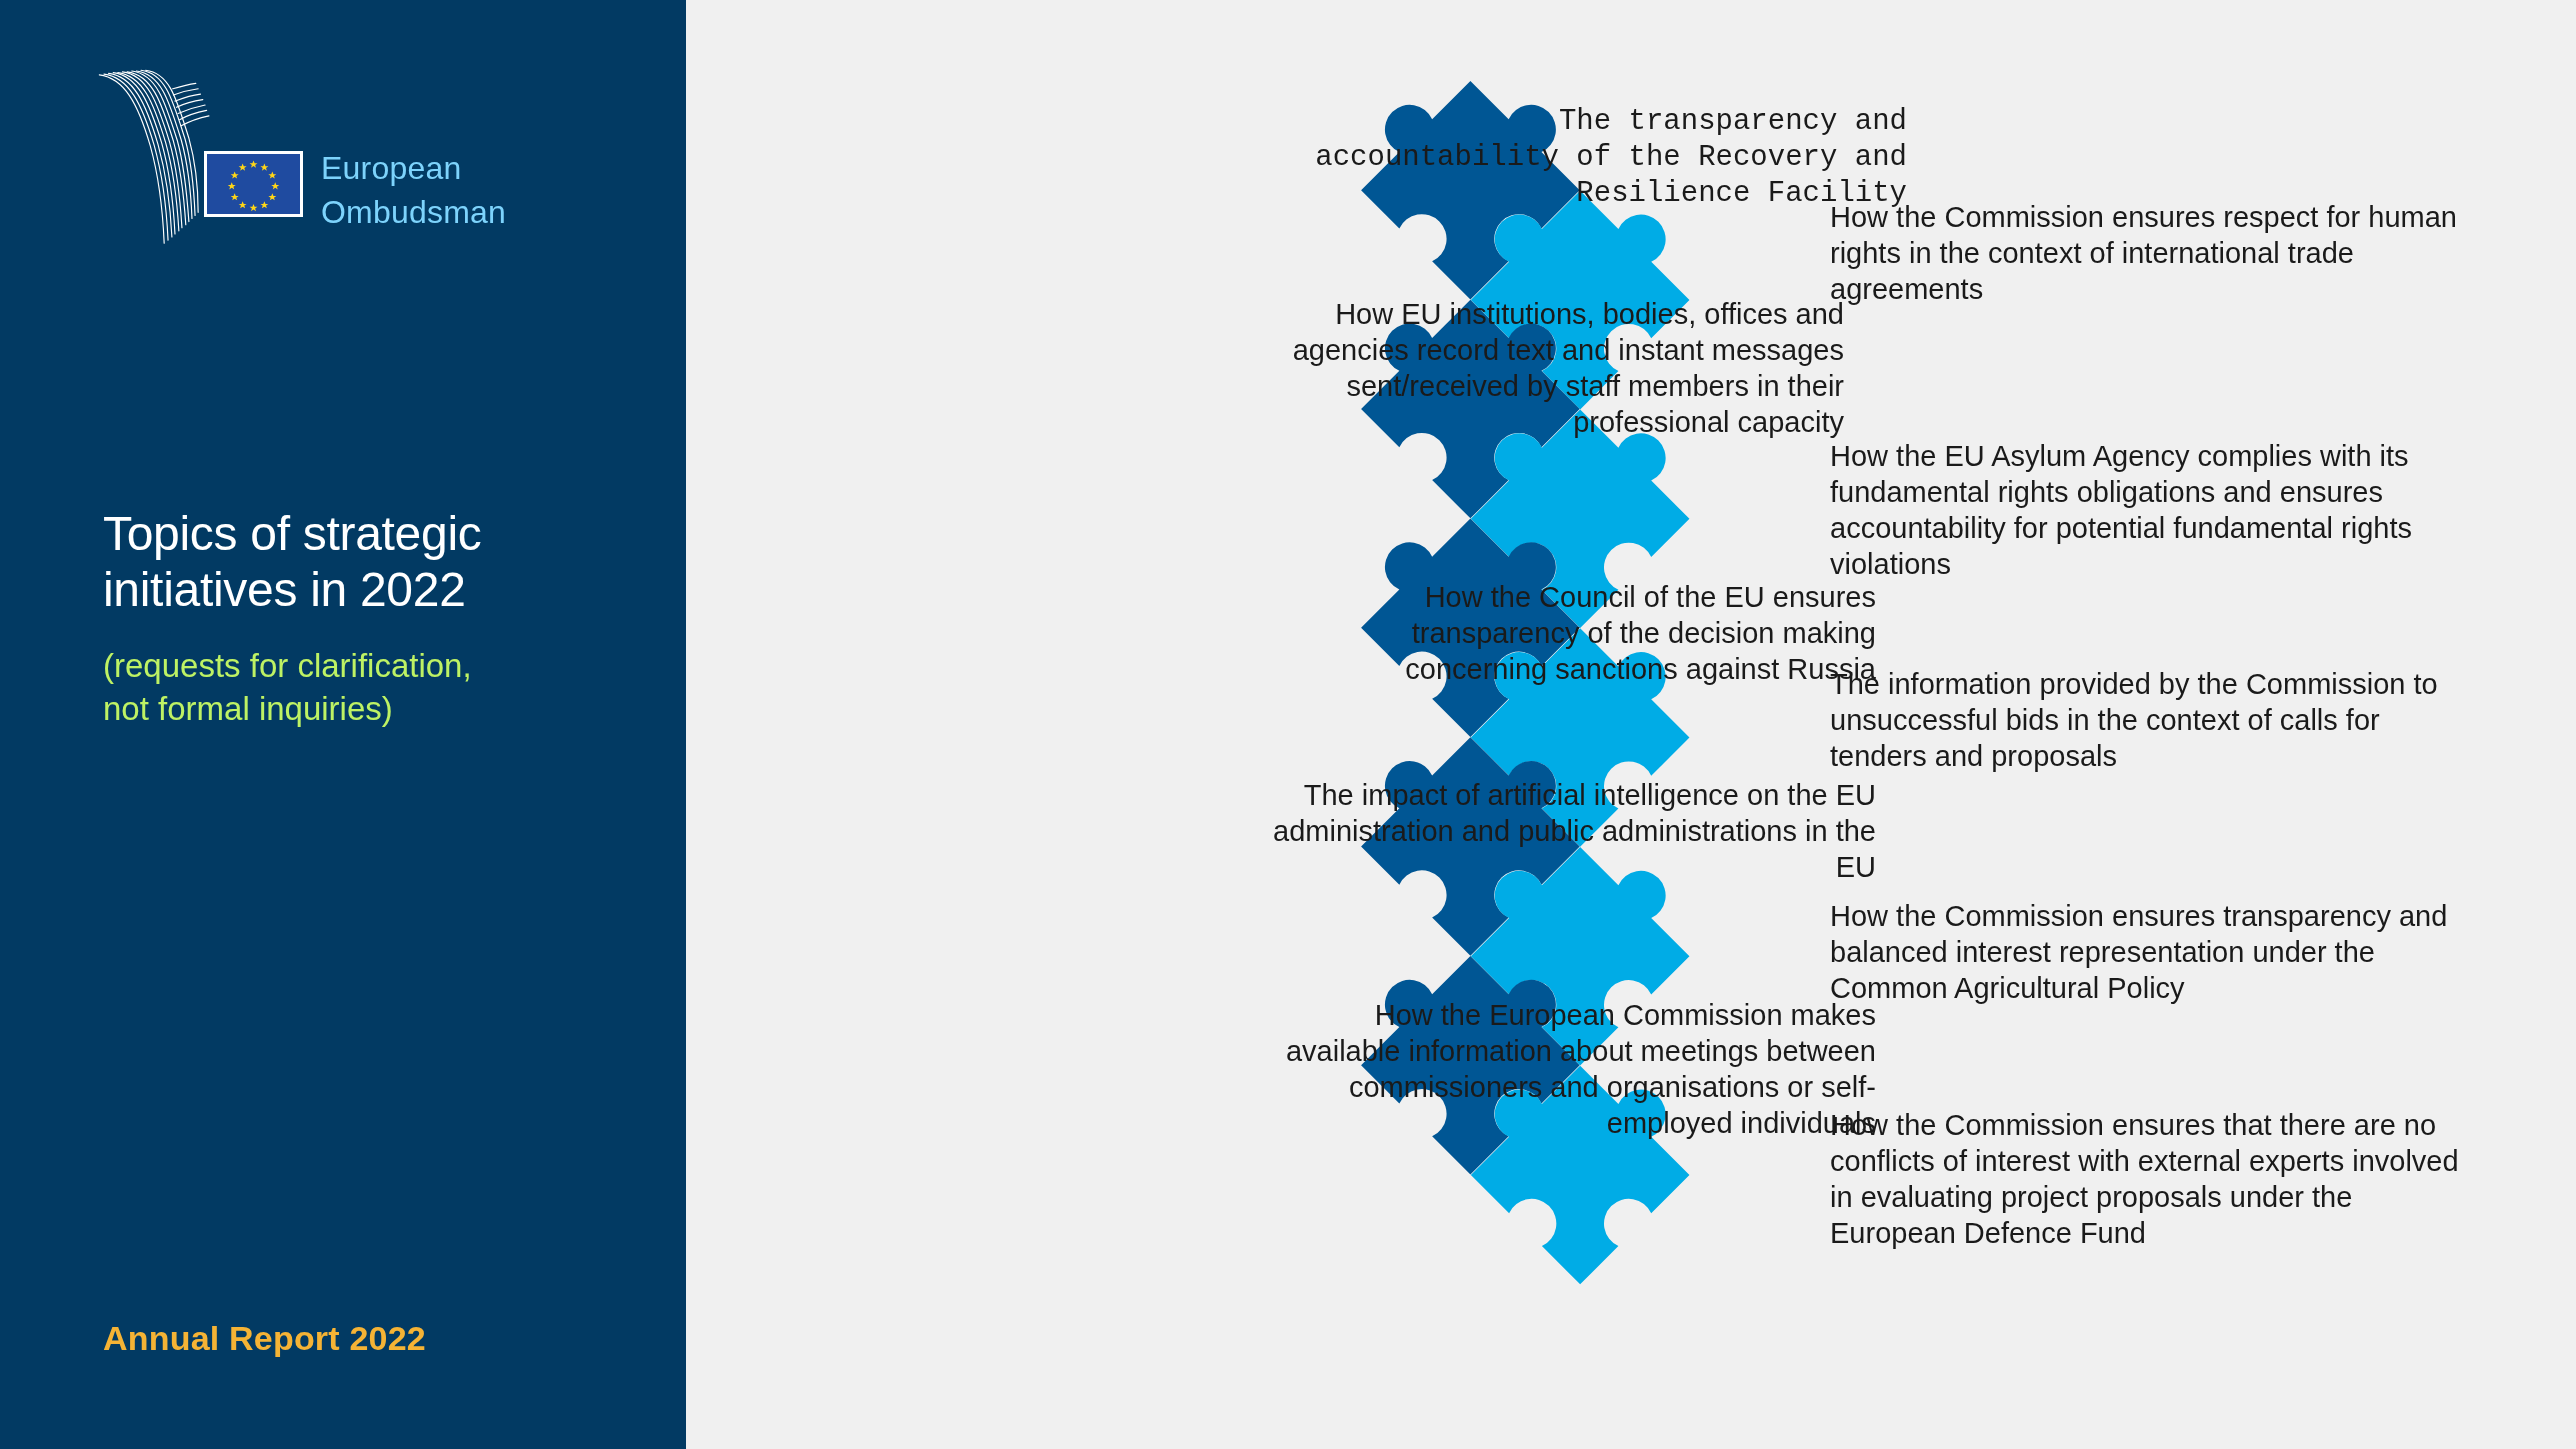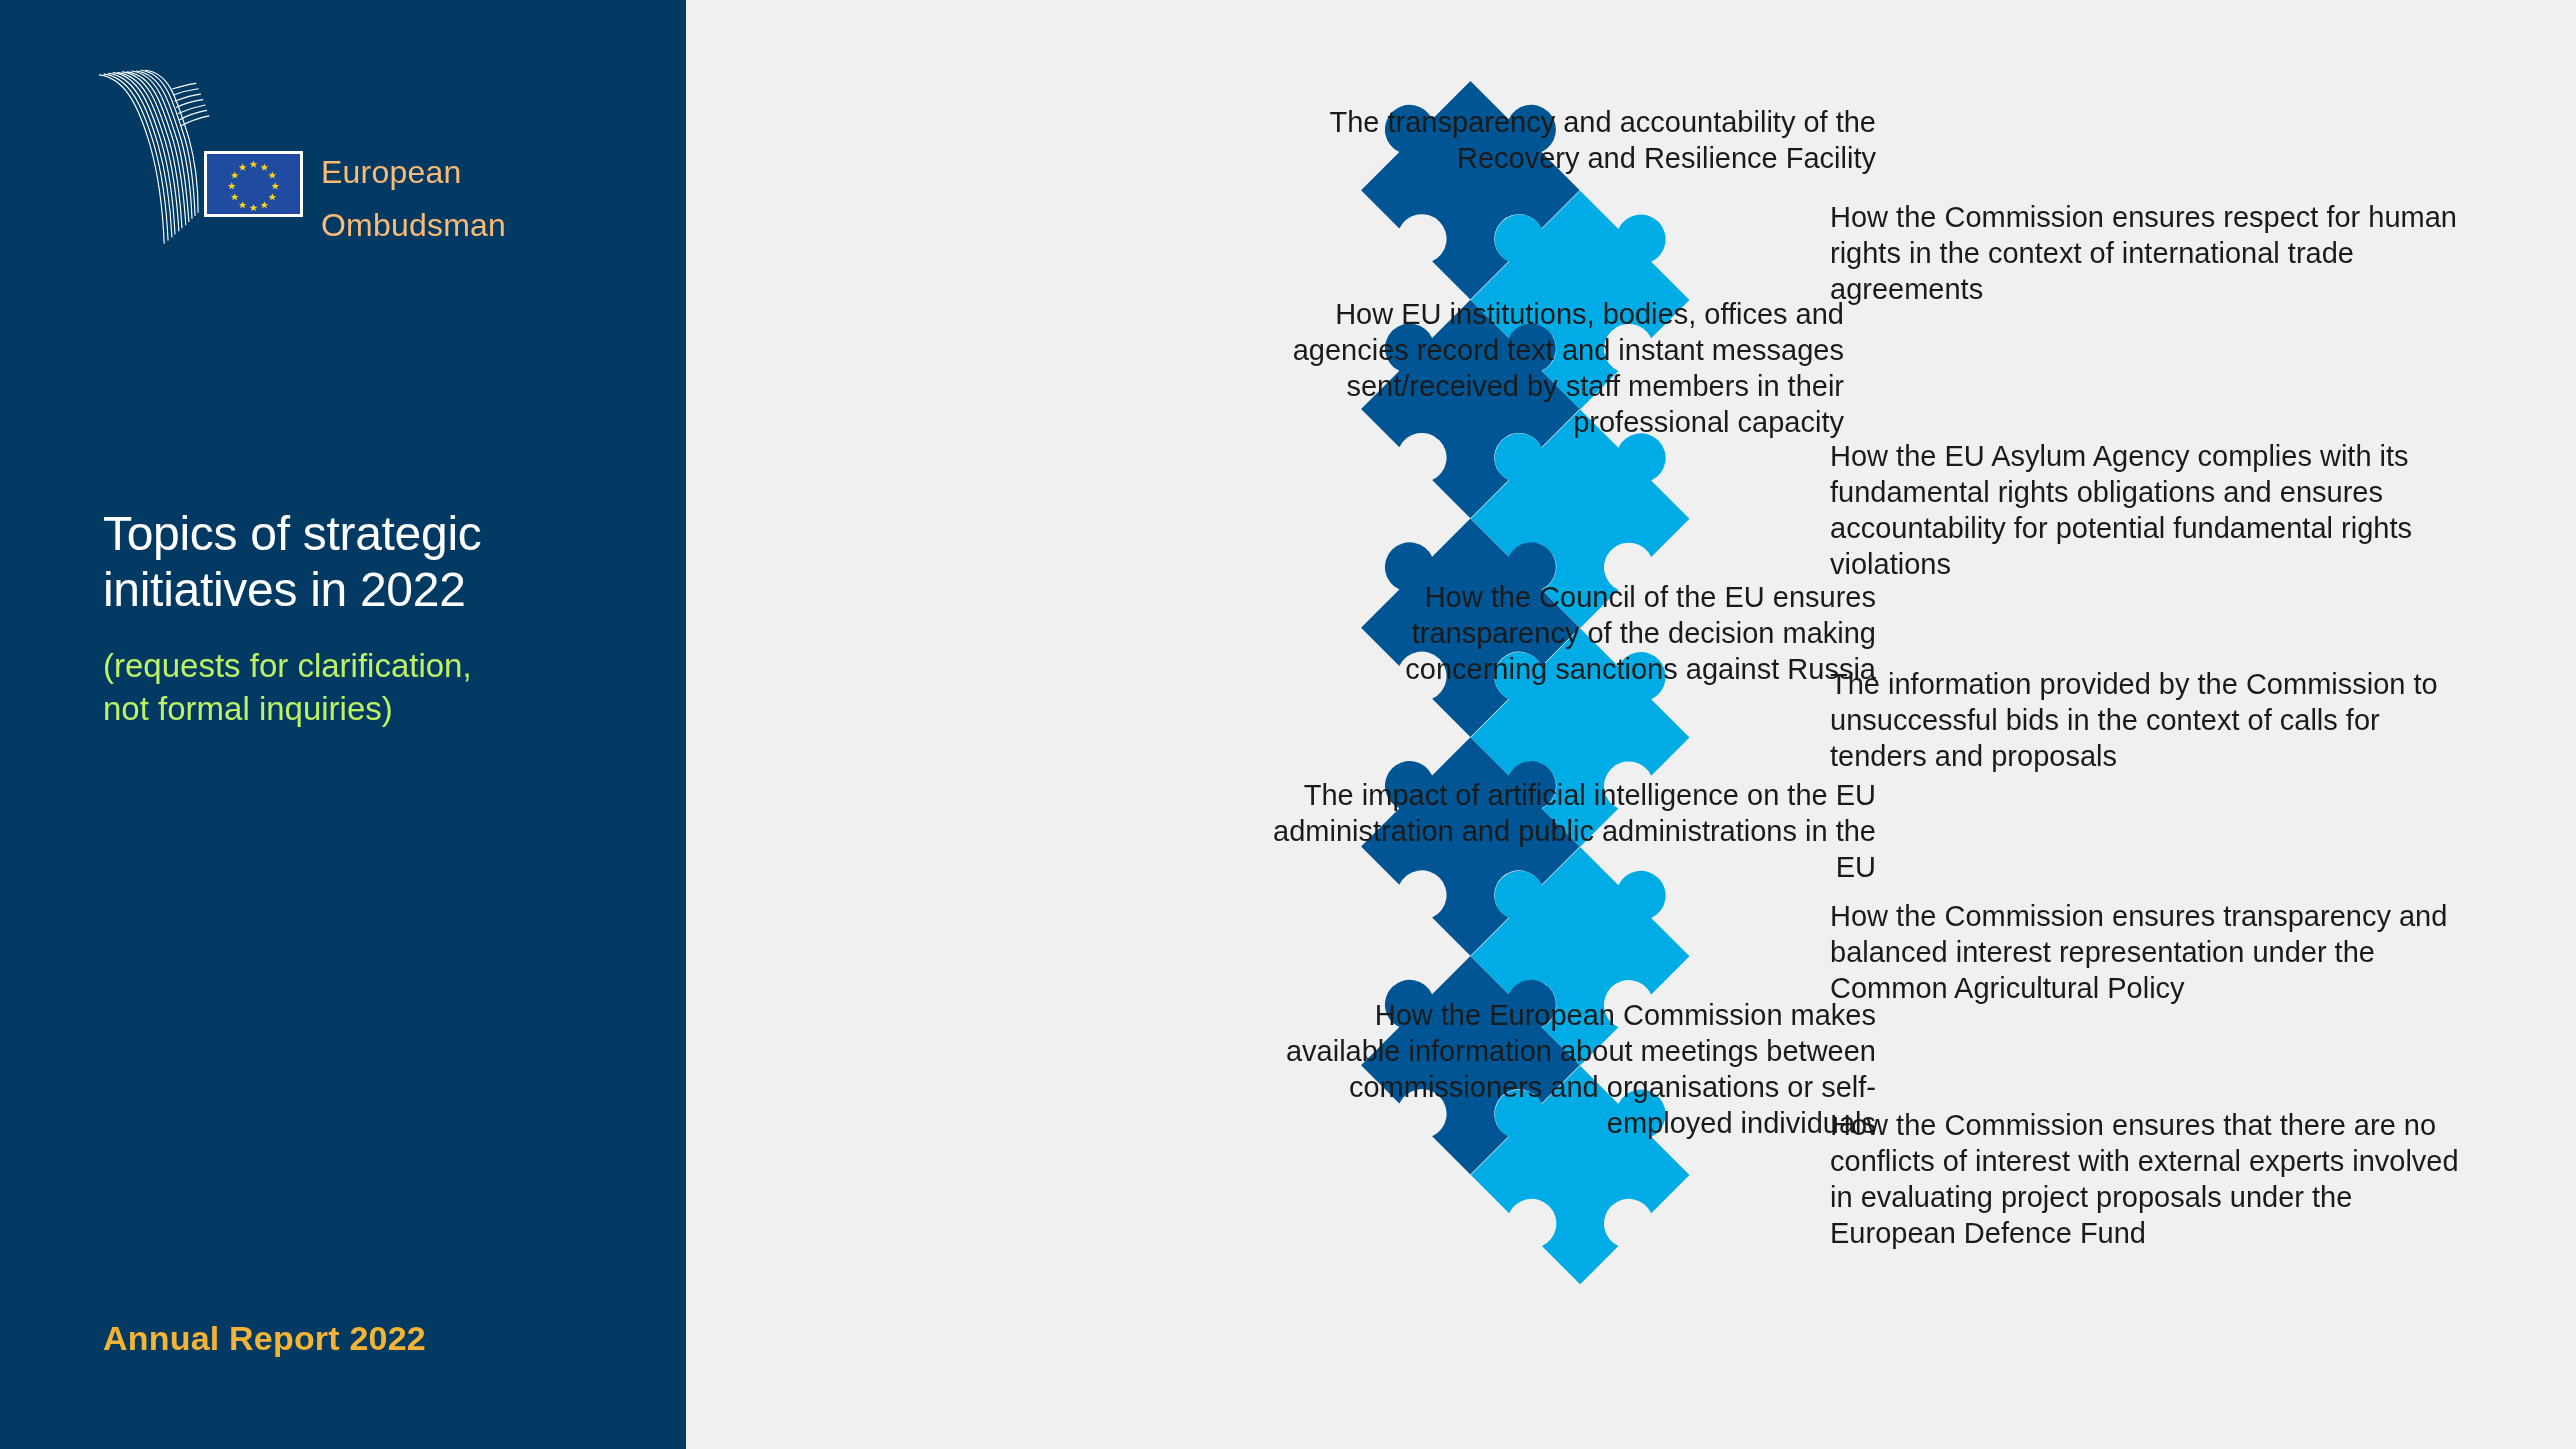--- a/index.html
+++ b/index.html
@@ -52,23 +52,23 @@
     height: 66px;
     background: #1f4ba0;
     border: 3.9px solid #ffffff;
     box-sizing: border-box;
   }
   #eu-flag svg { display: block; width: 100%; height: 100%; }
   #logo-text {
     position: absolute;
     left: 228px;
     top: 73px;
-    color: #fdba74;
+    color: #7dd3fc;
     font-size: 32px;
-    line-height: 53px;
+    line-height: 44px;
     font-weight: 400;
     letter-spacing: 0.2px;
     white-space: pre-line;
   }
 
   
   #title-block {
     position: absolute;
     left: 103px;
     top: 506px;
@@ -128,21 +128,21 @@
   .callout {
     position: absolute;
     font-size: 29px;
     line-height: 36px;
     color: #1a1a1a;
     font-weight: 400;
   }
   .callout.left  { text-align: right; }
   .callout.right { text-align: left;  }
 
-  .cl0 { left: 587px;  top: 104px;  width: 603px; }
+  .cl0 { left: 618px;  top: 104px;  width: 603px; font-family: Liberation Mono, monospace; }
   .cl1 { left: 555px;  top: 296px;  width: 603px; }
   .cl2 { left: 587px;  top: 579px;  width: 603px; }
   .cl3 { left: 587px;  top: 777px; width: 603px; }
   .cl4 { left: 587px;  top: 997px; width: 603px; }
 
   .cr0 { left: 1144px; top: 199px;  width: 641px; }
   .cr1 { left: 1144px; top: 438px;  width: 641px; }
   .cr2 { left: 1144px; top: 666px;  width: 641px; }
   .cr3 { left: 1144px; top: 898px; width: 641px; }
   .cr4 { left: 1144px; top: 1107px; width: 641px; }

